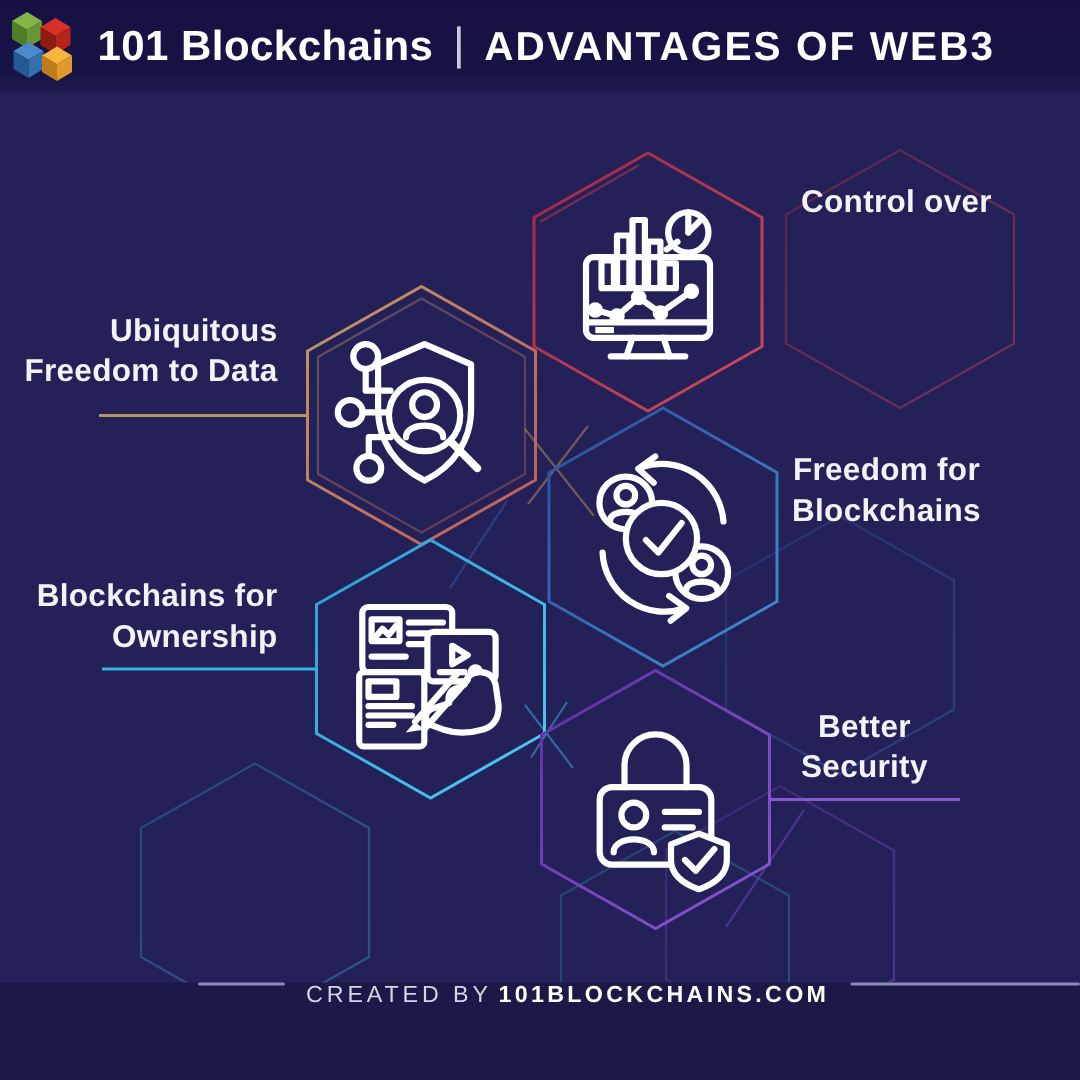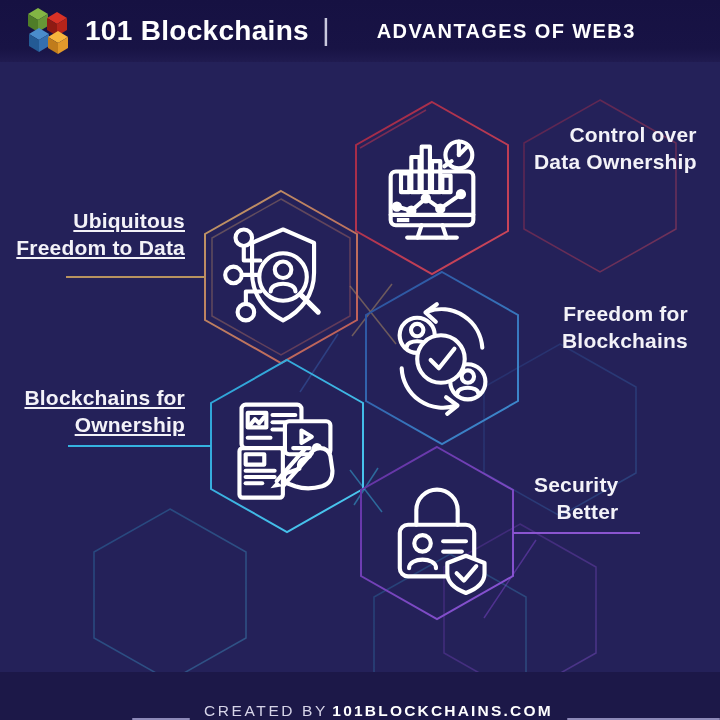--- a/index.html
+++ b/index.html
@@ -6,39 +6,39 @@
   #stage{
     position:relative;width:720px;height:720px;overflow:hidden;
     background:#242159;
     font-family:"Liberation Sans", sans-serif;
     -webkit-font-smoothing:antialiased;
   }
   
   #header{
     position:absolute;left:0;top:0;width:720px;height:62px;
     background:linear-gradient(180deg,#161142 0%,#181345 78%,#201b50 100%);
-    display:flex;align-items:center;gap:13px;padding-left:24px;box-sizing:border-box;
+    display:flex;align-items:center;gap:13px;padding-left:4px;box-sizing:border-box;
   }
   .brand{color:#ffffff;font-size:28px;font-weight:700;letter-spacing:.3px;}
   .hdr-sep{color:#c9c8dd;font-size:30px;font-weight:300;transform:translateY(-1px);}
-  .hdr-title{color:#ffffff;font-size:20px;font-weight:800;letter-spacing:1.4px;margin-left:34px;}
+  .hdr-title{color:#ffffff;font-size:27px;font-weight:800;letter-spacing:1.4px;}
   
   .label{
     position:absolute;color:#f3f2f8;font-size:21px;font-weight:600;
     line-height:27px;letter-spacing:.2px;white-space:nowrap;
   }
-  .label.right-side{text-align:right;}
-  .label.left-side{text-align:right;text-decoration:underline;}
+  .label.right-side{text-align:center;}
+  .label.left-side{text-align:right;}
   
   #bg-svg{position:absolute;left:0;top:0;}
   .icon-svg{position:absolute;}
   
   #footer{
-    position:absolute;left:0;bottom:0;width:720px;height:48px;
-    background:#1c1848;display:flex;align-items:flex-end;box-sizing:border-box;
+    position:absolute;left:0;bottom:0;width:720px;height:65px;
+    background:#1c1848;display:flex;align-items:flex-start;box-sizing:border-box;
     padding-left:132px;padding-right:0;
   }
   .foot-line{height:2px;background:#8d89b8;border-radius:1px;}
   .foot-line.l{width:58px;flex:0 0 auto;}
   .foot-line.r{flex:1 1 auto;}
   .foot-text{margin:0 14px;white-space:nowrap;}
   .foot-prefix{color:#d6d4e8;font-size:15.5px;letter-spacing:2.6px;font-weight:400;}
   .foot-site{color:#ffffff;font-size:15.5px;letter-spacing:2.2px;font-weight:800;}
 </style>
 </head>
@@ -209,41 +209,40 @@
     <circle cx="46" cy="70" r="8"></circle>
     <path d="M33 94 C33 83 59 83 59 94"></path>
     <line x1="66" y1="68" x2="88" y2="68"></line>
     <line x1="66" y1="78" x2="84" y2="78"></line>
     <path d="M88 82 L106 89 V99 C106 108 99 114 88 118 C77 114 70 108 70 99 V89 Z" fill="#242159"></path>
     <polyline points="79,99 86,106 98,92"></polyline>
   </svg>
 
   <div class="label right-side" style="left:534px;top:121px">
     <div>Control over</div>
-    <div>Data Ownership</div>
   </div>
 
   <div class="label left-side" style="right:535px;top:207px">
     <div>Ubiquitous</div>
     <div>Freedom to Data</div>
   </div>
 
-  <div class="label right-side" style="left:562px;top:300px">
+  <div class="label right-side" style="left:528px;top:300px">
     <div>Freedom for</div>
     <div>Blockchains</div>
   </div>
 
   <div class="label left-side" style="right:535px;top:384px">
     <div>Blockchains for</div>
     <div>Ownership</div>
   </div>
 
   <div class="label right-side" style="left:534px;top:471px">
+    <div>Better</div>
     <div>Security</div>
-    <div>Better</div>
   </div>
 
   <div id="footer">
     <div class="foot-line l"></div>
     <div class="foot-text">
       <span class="foot-prefix">CREATED BY</span>
       <span class="foot-site">101BLOCKCHAINS.COM</span>
     </div>
     <div class="foot-line r"></div>
   </div>

